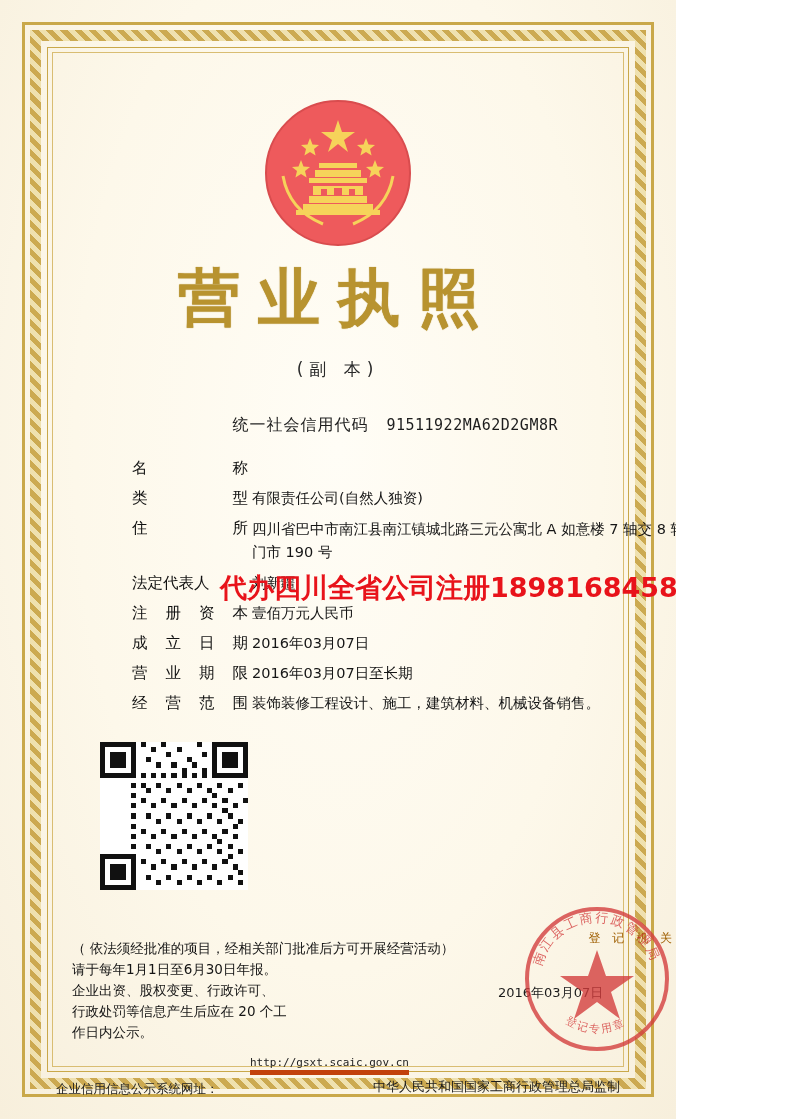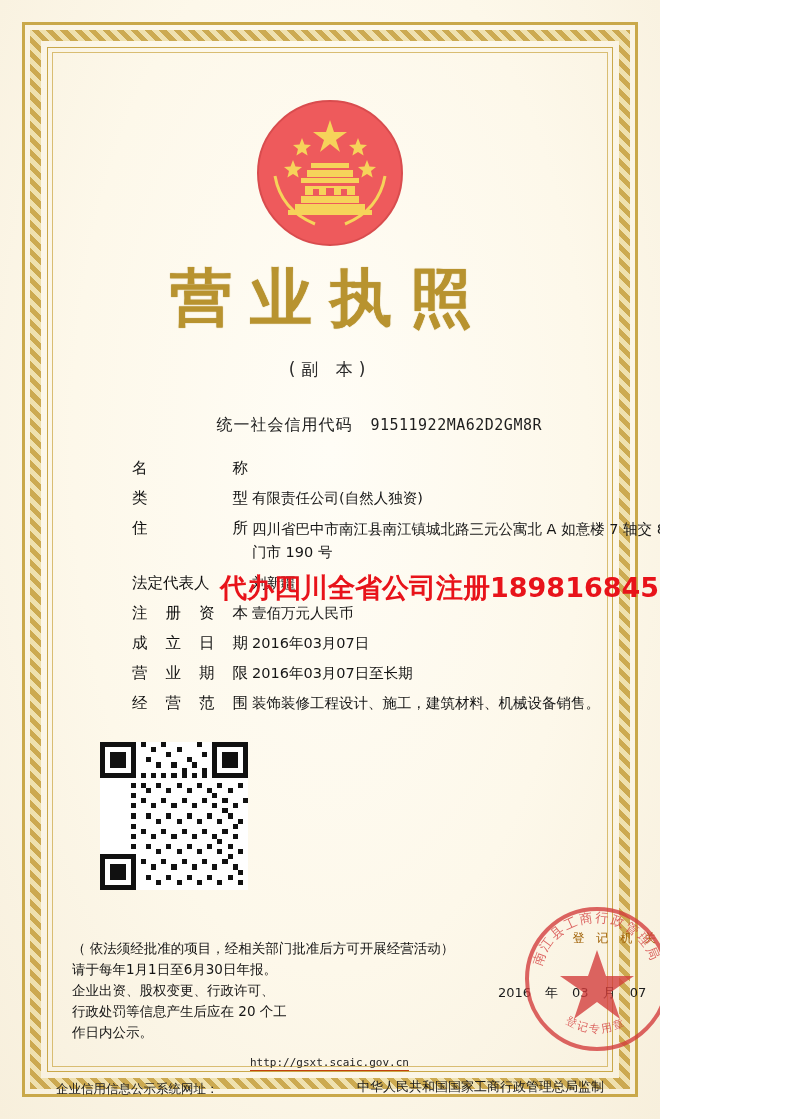--- a/index.html
+++ b/index.html
@@ -7,20 +7,21 @@
     width:800px;height:1119px;
     background:#ffffff;
     font-family:"DejaVu Sans","Liberation Sans",sans-serif;
     overflow:hidden;
   }
   .page{
     position:relative;
     width:660px;height:1119px;
     background:#fdf9ee;
     overflow:hidden;
+    padding-left:16px;
   }
   
   .paper-tint{
     position:absolute;inset:0;
     background:
       radial-gradient(ellipse at 50% 40%, #fffdf6 0%, #fdf8ea 55%, #f7efdc 100%);
   }
   
   .border-outer{
     position:absolute;
@@ -126,21 +127,21 @@
 
   
   .registry{
     position:absolute;left:0;right:0;top:930px;
     text-align:right;
     font-size:12px;letter-spacing:4px;color:#a16207;
   }
   .reg-date{
     position:absolute;left:498px;top:984px;
     font-size:13px;color:#1b1b1b;
-    display:flex;gap:14px;align-items:baseline;
+    display:flex;align-items:baseline;
   }
   .reg-date .num{font-size:13px;}
   .reg-date .unit{font-size:13px;}
 
   
   .seal{
     position:absolute;left:520px;top:902px;
     width:155px;height:155px;
     z-index:5;
   }
@@ -148,21 +149,21 @@
   
   .note{
     position:absolute;left:72px;top:938px;width:420px;
     font-size:13.5px;line-height:21px;color:#141414;
   }
   .note .line1{margin-left:0;}
   .url{
     position:absolute;left:250px;top:1056px;
     font-family:"DejaVu Sans Mono","Liberation Mono",monospace;
     font-size:11px;color:#222;
-    border-bottom:1px solid #c2410c;
+    border-bottom:5px solid #c2410c;
     padding-bottom:1px;
   }
   .foot-left{
     position:absolute;left:56px;top:1081px;
     font-size:12.5px;color:#222;
   }
   .foot-right{
     position:absolute;right:56px;top:1078px;
     font-size:13px;color:#1b1b1b;
   }

